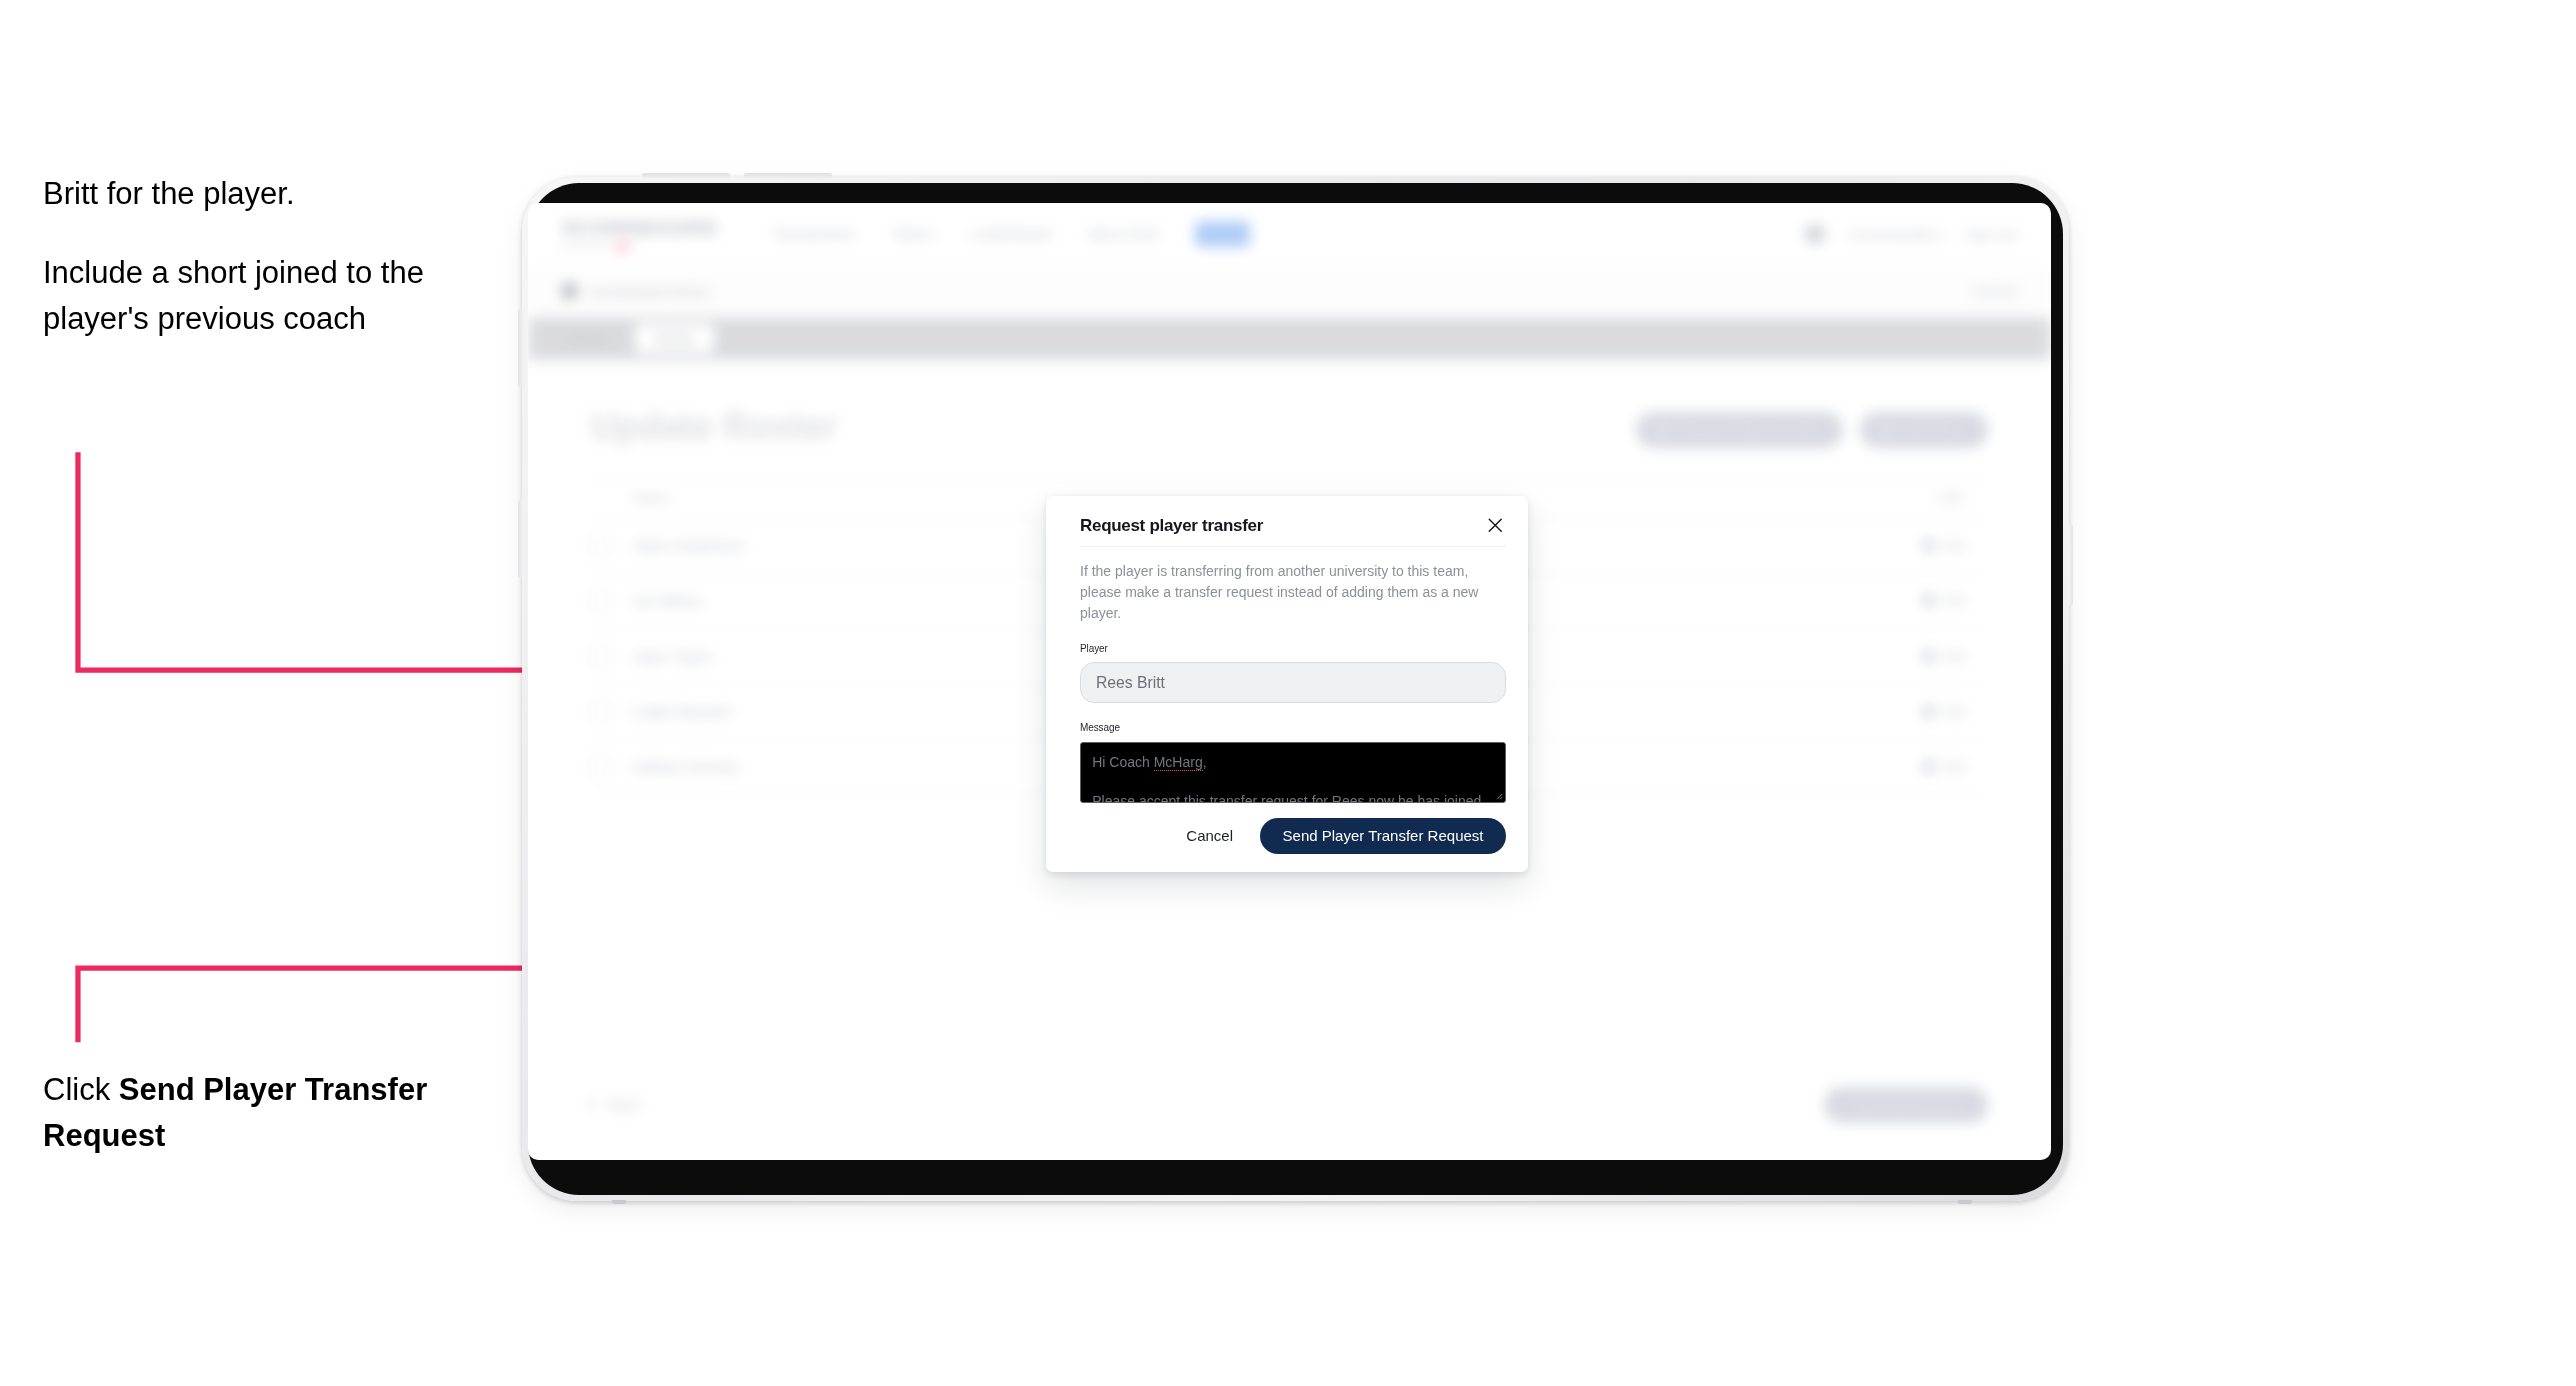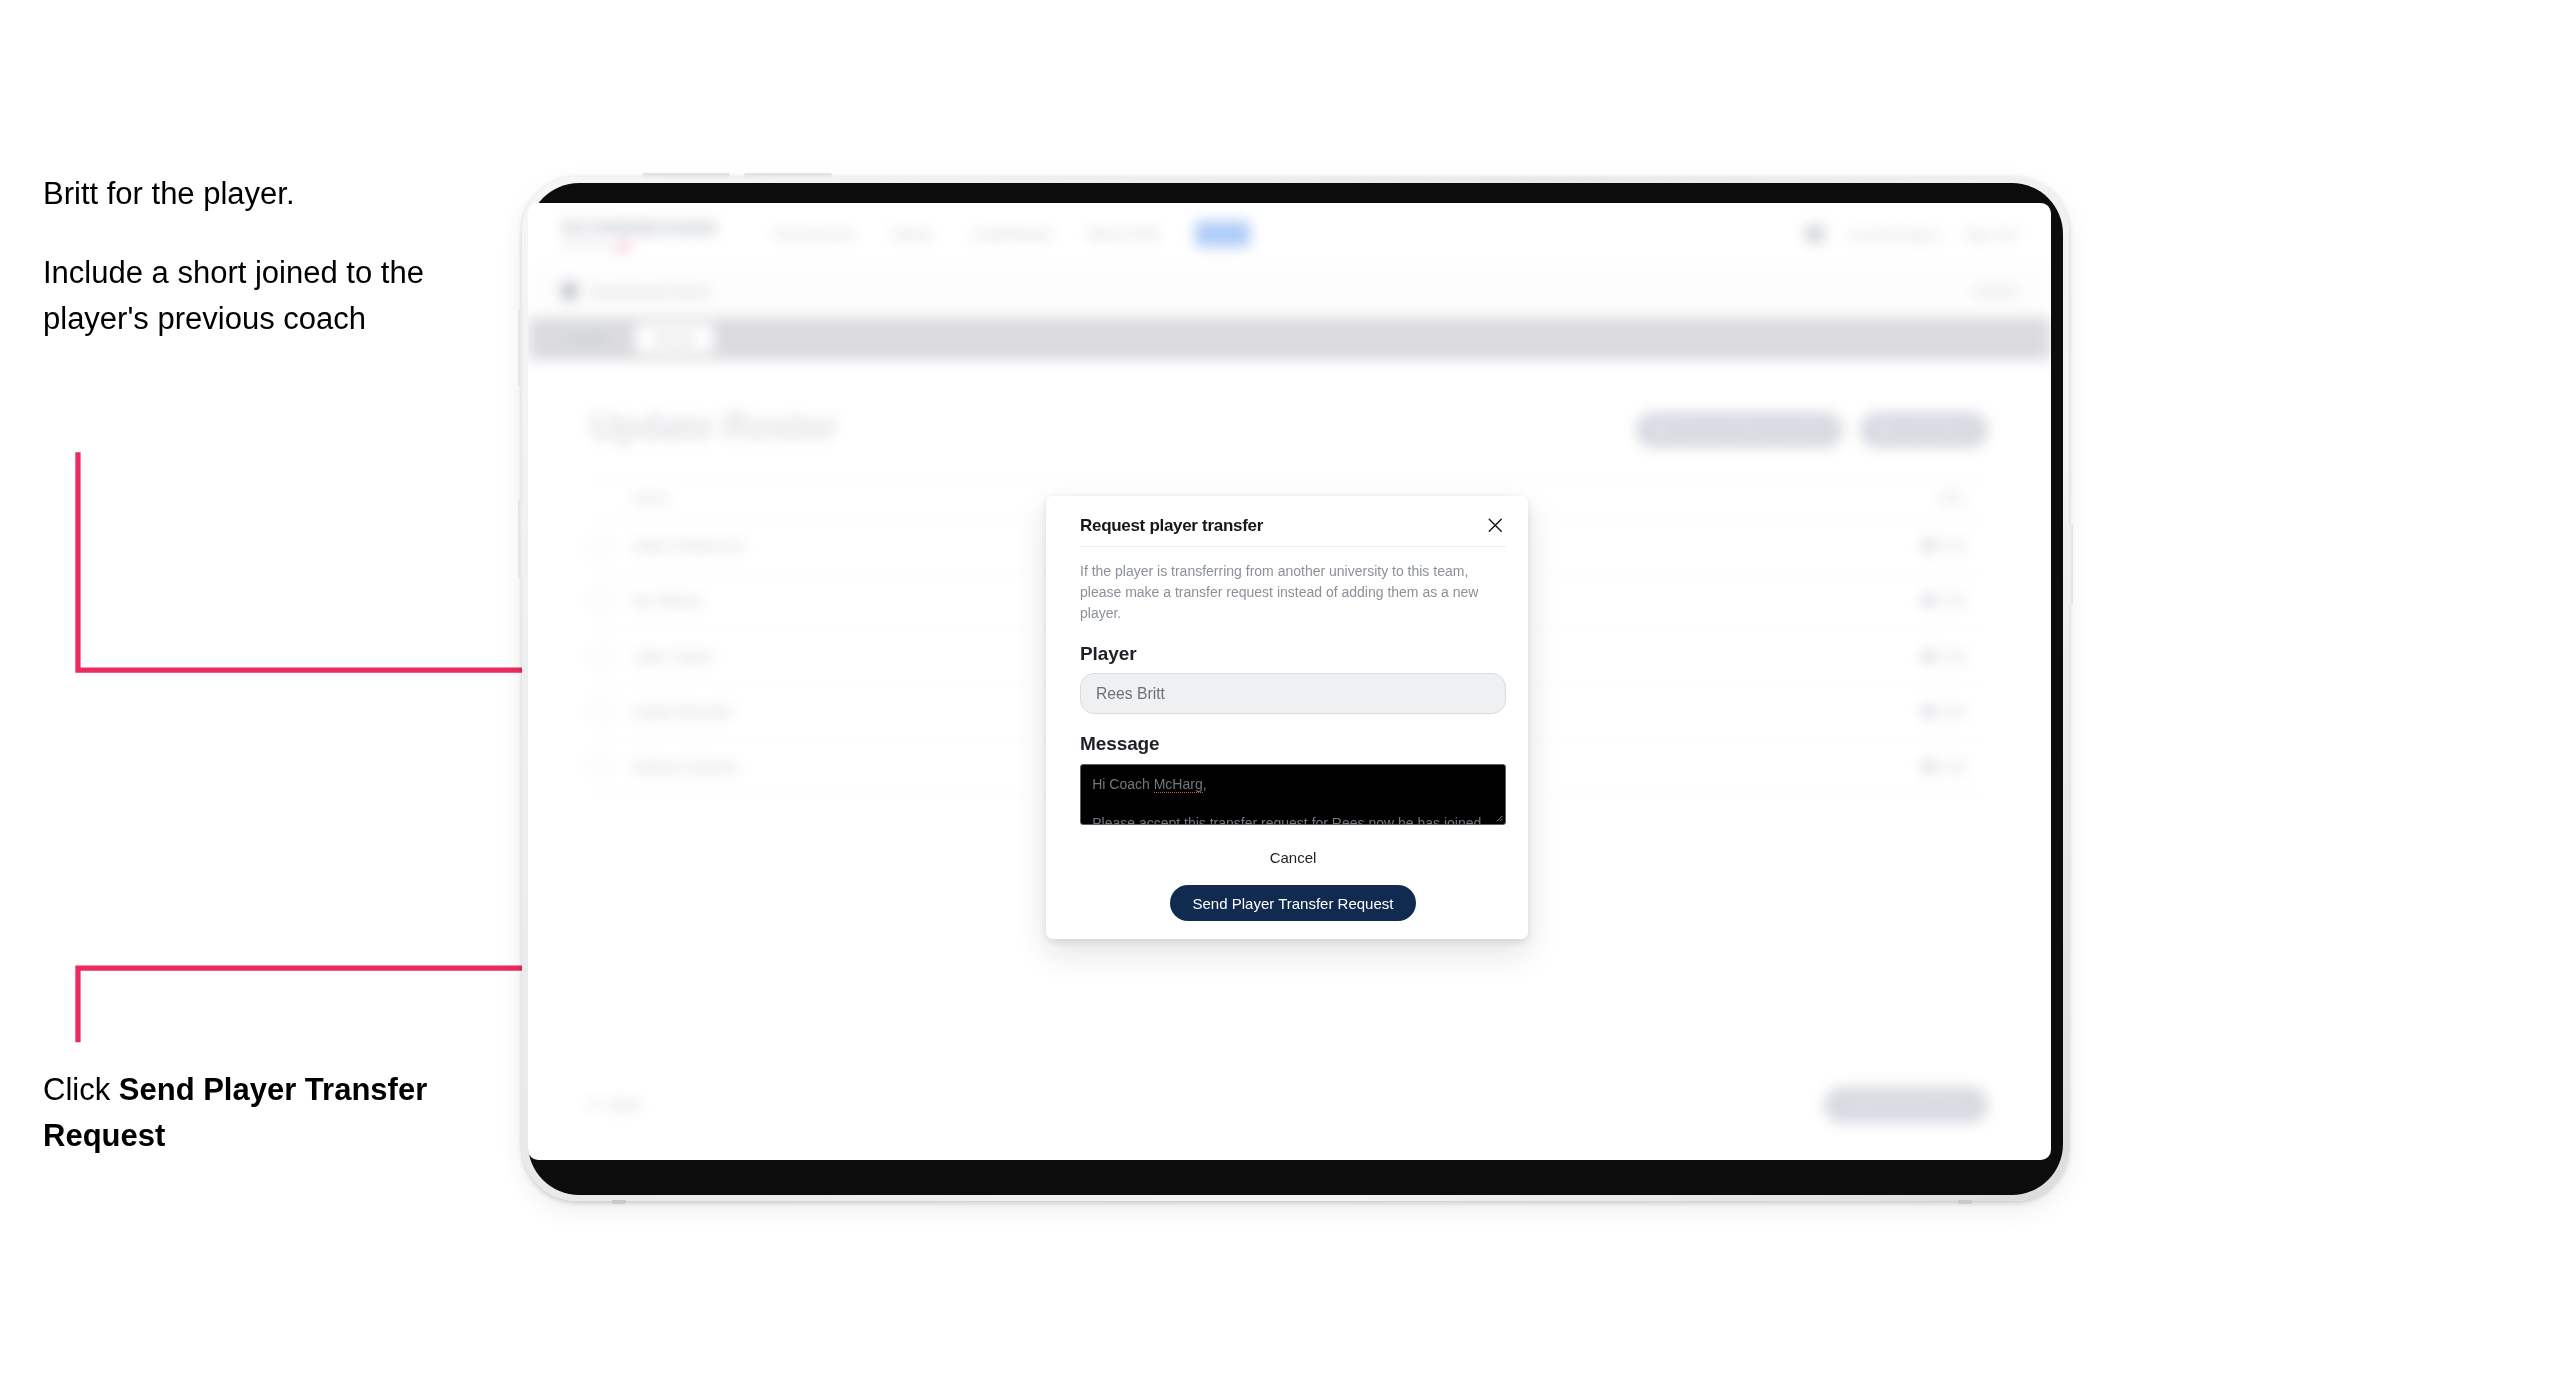--- a/index.html
+++ b/index.html
@@ -260,22 +260,22 @@
   }
   .close-x svg { display: block; }
   .modal-desc {
     margin-top: 13.5px;
     font-size: 14px;
     line-height: 1.52;
     color: #8b9099;
   }
   .field-label {
     margin-top: 19px;
-    font-size: 19px;
-    font-weight: 700;
+    font-size: 10px;
+    font-weight: 400;
     color: #1d2026;
     letter-spacing: -0.1px;
   }
   .player-input {
     margin-top: 8.2px;
     height: 41px;
     background: #eef0f1;
     border: 0.7px solid #dadcde;
     border-radius: 14px;
     display: flex; align-items: center;
@@ -302,21 +302,20 @@
   .msg-l2 { margin-top: 16.5px; }
   .resize-h {
     position: absolute;
     right: 2.2px; bottom: 1.5px;
     width: 9px; height: 9px;
   }
   .modal-foot {
     margin-top: 15px;
     display: flex; align-items: center; justify-content: flex-end;
     gap: 10.5px;
-    flex-direction: column;
   }
   .cancel-btn {
     font-size: 15px; color: #1d2026;
     padding: 9px 16.5px;
     cursor: pointer;
     background: none; border: none;
     font-family: "Liberation Sans", sans-serif;
   }
   .send-btn {
     background: #102a50;

